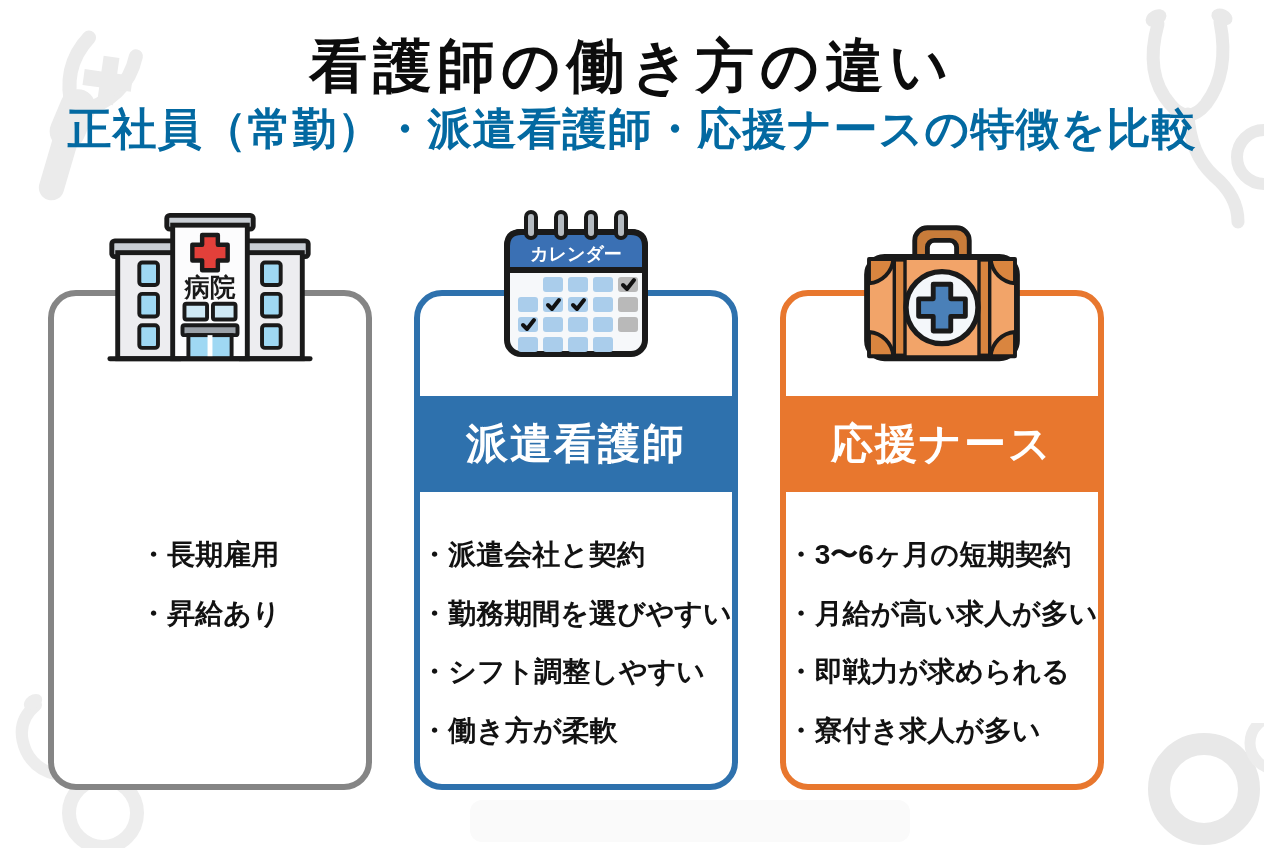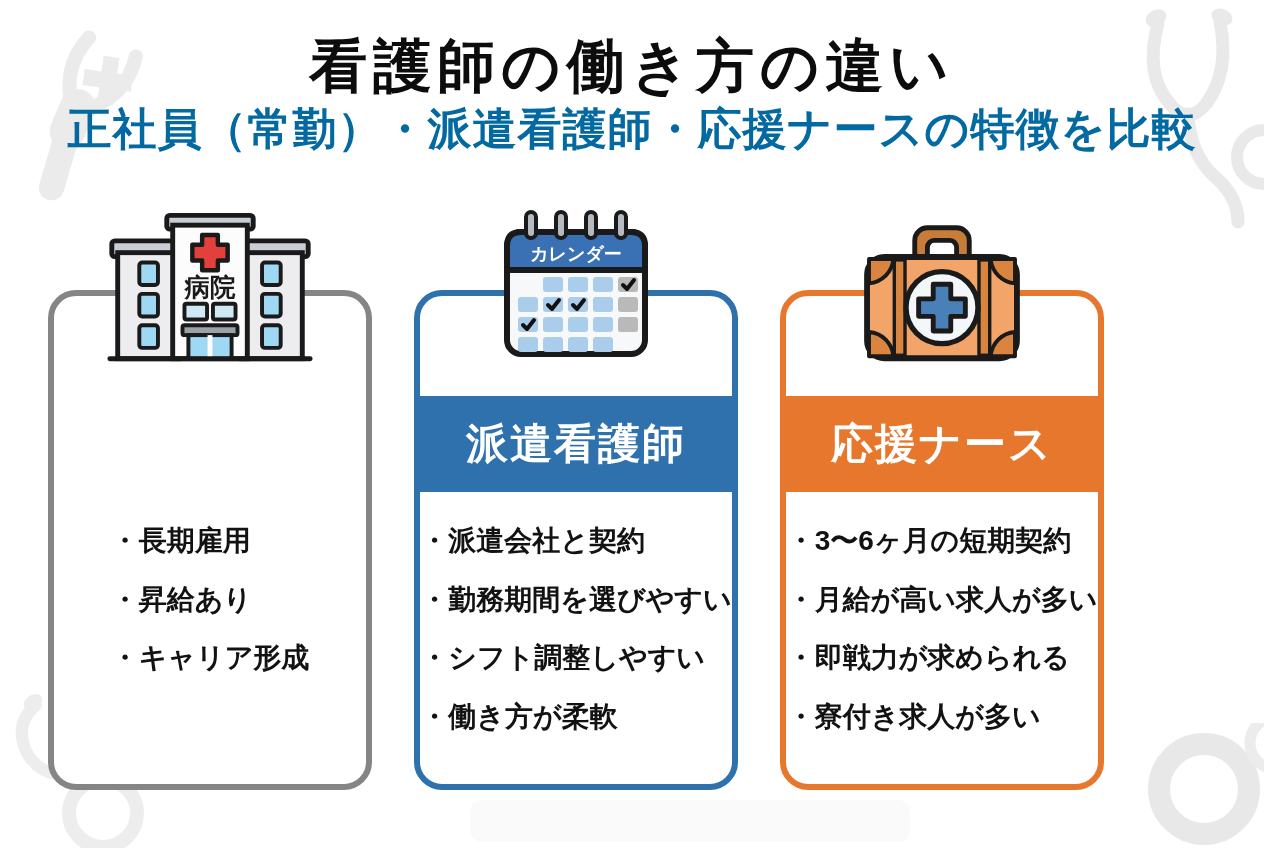--- a/index.html
+++ b/index.html
@@ -25,21 +25,21 @@
   }
   .icon-hospital  { top:-88px; }
   .icon-calendar  { top:-86px; }
   .icon-suitcase  { top:-76px; }
   .card-header {
     position:absolute; top:100px; left:0; right:0; height:96px;
     background:var(--accent,#888);
     display:flex; align-items:center; justify-content:center;
   }
   .card-title { color:#fff; font-size:42px; font-weight:900; letter-spacing:2px; white-space:nowrap; }
-  .card-list-wrap { position:absolute; top:230px; left:0; right:0; }
+  .card-list-wrap { position:absolute; top:244px; left:0; right:0; }
   ul.card-list { list-style:none; margin:0 auto; padding:0; width:fit-content; }
   ul.card-list li {
     font-size:28px; font-weight:800; line-height:1.06; margin-bottom:29px;
     white-space:nowrap; color:#121212;
   }
   ul.card-list li::before { content:"・"; }
 
   
   .deco { position:absolute; z-index:0; }
   .deco-tl { left:14px;  top:12px;   width:150px; height:190px; }
@@ -116,21 +116,20 @@
         <rect x="163" y="54" width="19" height="23" rx="3"></rect>
         <rect x="163" y="86" width="19" height="23" rx="3"></rect>
         <rect x="163" y="118" width="19" height="23" rx="3"></rect>
       </g>
       <line x1="8" y1="152" x2="212" y2="152" stroke="#1a1a1a" stroke-width="5" stroke-linecap="round"></line>
     </svg>
     <div class="card-list-wrap">
       <ul class="card-list">
         <li>長期雇用</li>
         <li>昇給あり</li>
-        <li>キャリア形成</li>
       </ul>
     </div>
   </div>
 
   <div class="card" style="--accent: #2e71ad;">
     <svg class="card-icon icon-calendar" width="150" height="150" viewBox="0 0 150 150">
       <rect x="6" y="22" width="138" height="122" rx="14" fill="#f6f8fa" stroke="#1a1a1a" stroke-width="6"></rect>
       <path d="M6 60 V36 Q6 22 20 22 H130 Q144 22 144 36 V60 Z" fill="#3a70b4" stroke="#1a1a1a" stroke-width="6"></path>
       <text x="75" y="50" font-size="18" font-weight="bold" text-anchor="middle" fill="#ffffff">カレンダー</text>
       <g fill="#b5bbc1" stroke="#1a1a1a" stroke-width="4">

